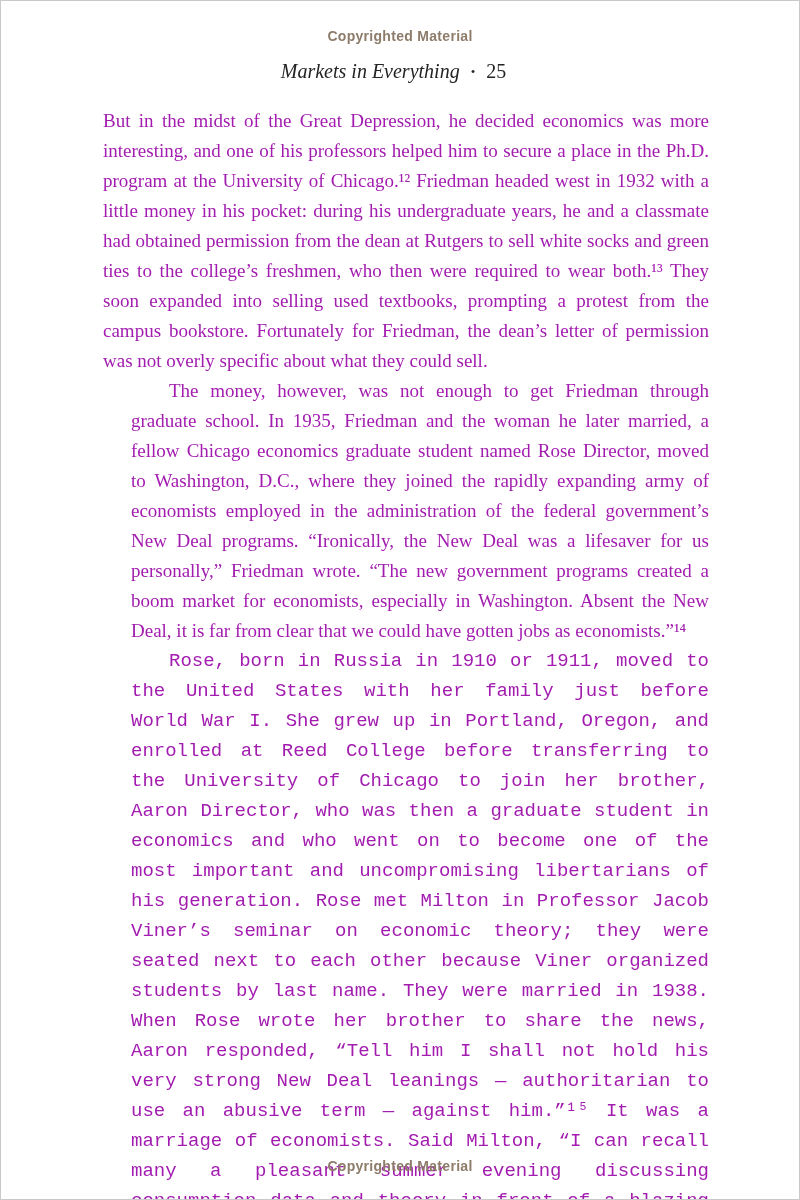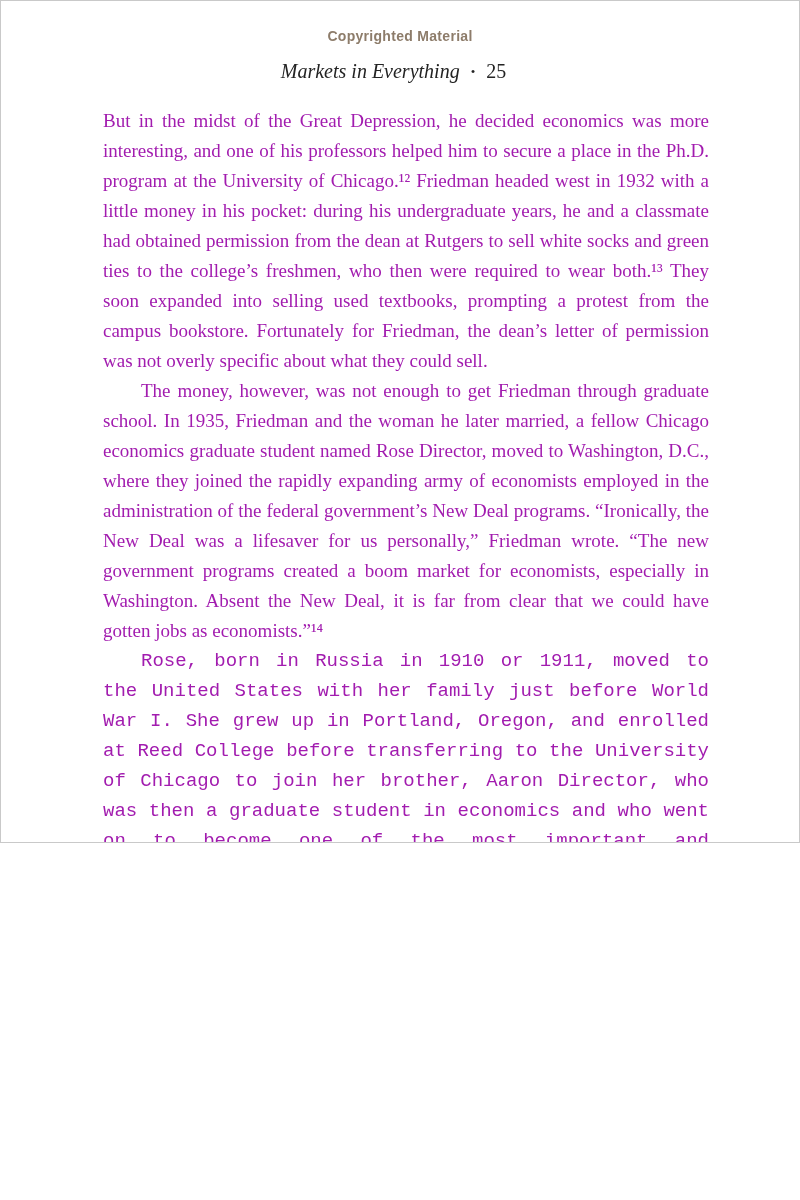--- a/index.html
+++ b/index.html
@@ -4,21 +4,21 @@
 <style>
   * { box-sizing: border-box; }
   html, body {
     margin: 0;
     padding: 0;
     background: #ffffff;
   }
   .page {
     position: relative;
     width: 800px;
-    height: 843px;
+    height: 1200px;
     background: #ffffff;
     border: 1px solid #c9c9c9;
     overflow: hidden;
     font-family: "Liberation Serif", "DejaVu Serif", serif;
     color: #1a1a1a;
   }
   .copyright {
     position: absolute;
     left: 0;
     right: 0;
@@ -62,20 +62,21 @@
     line-height: 30px;
     text-align: justify;
     color: #a21caf;
   }
   .body-text p {
     margin: 0;
     padding: 0;
   }
   .body-text p.indent {
     text-indent: 38px;
+    margin-left: 28px;
   }
   .body-text p.continues {
     text-align-last: justify;
     font-family: Liberation Mono, monospace;
   }
 </style>
 </head>
 <body>
 
 <div class="page">

